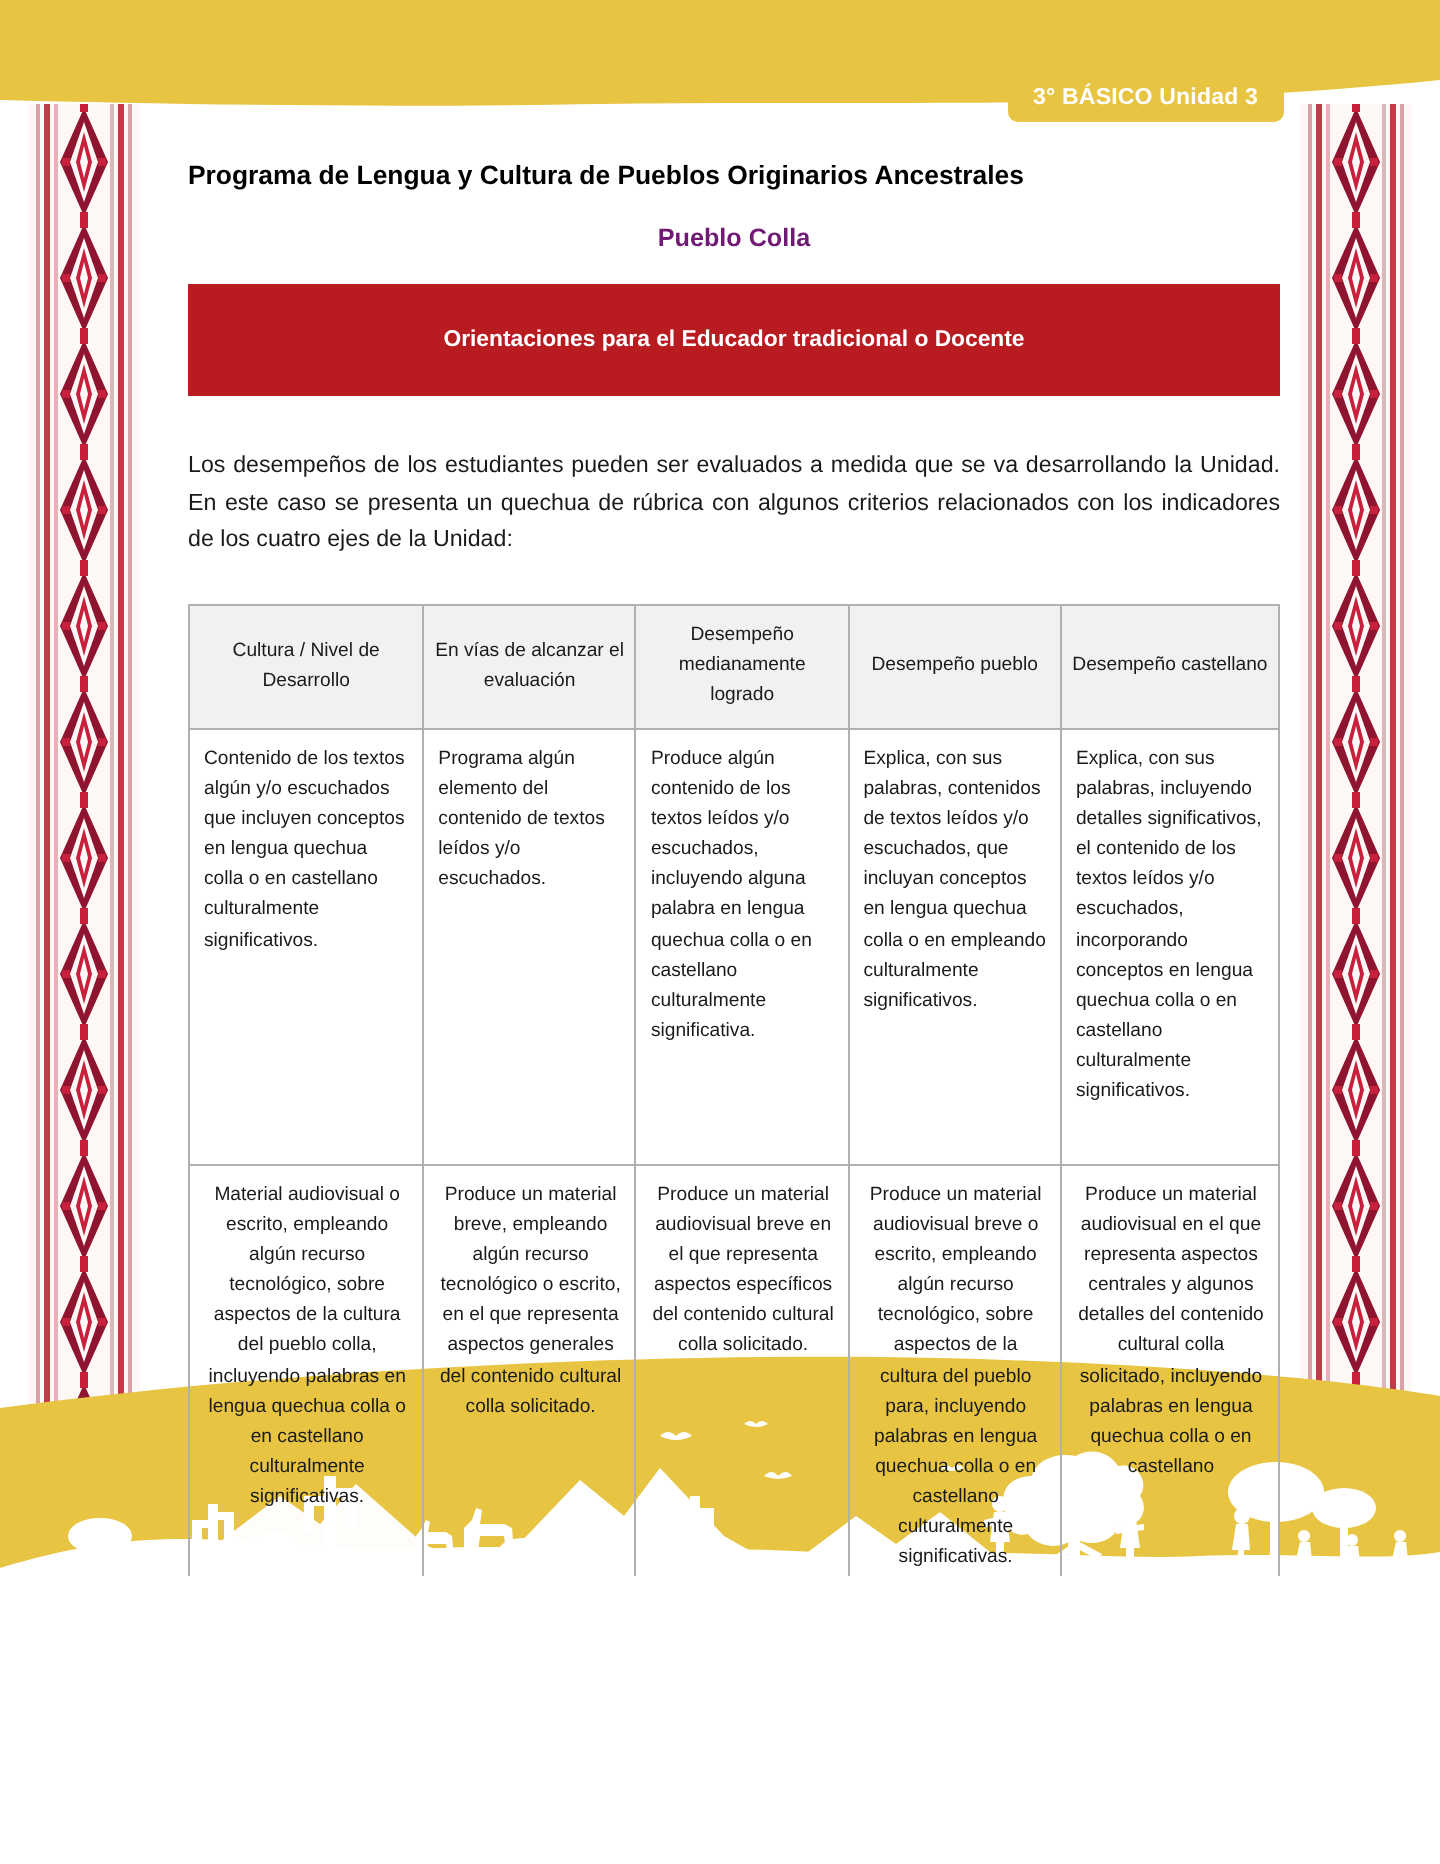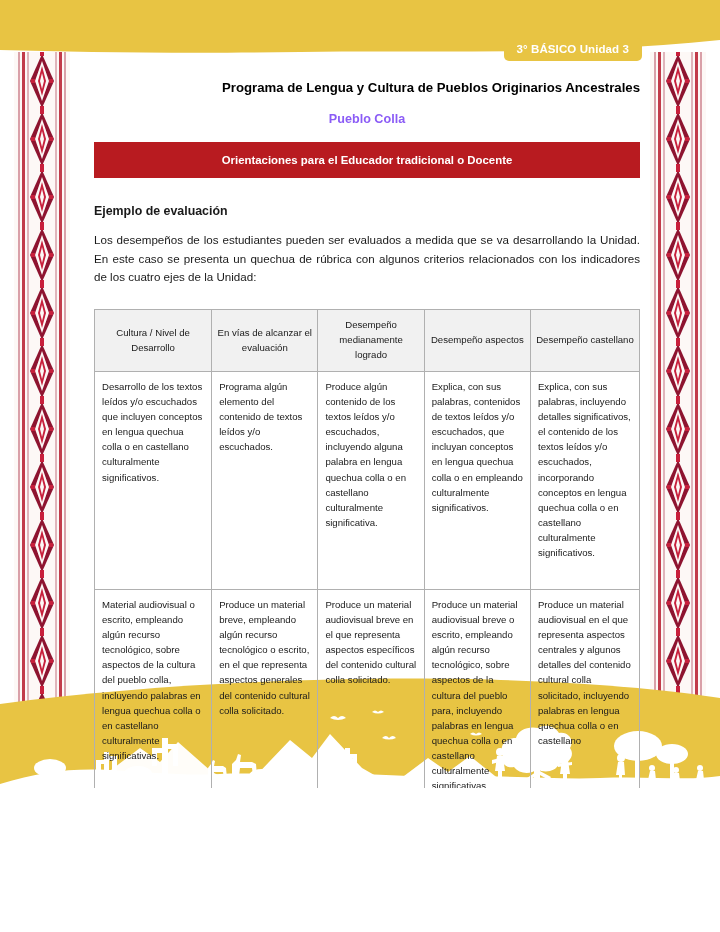--- a/index.html
+++ b/index.html
@@ -77,42 +77,42 @@
   
   .content {
     position: absolute;
     top: 78px;
     left: 94px;
     width: 546px;
     z-index: 6;
   }
 
   .doc-title {
-    text-align: right;
+    text-align: left;
     font-size: 13.2px;
     font-weight: bold;
     color: #000000;
     line-height: 1.5;
     margin-bottom: 14px;
   }
   .doc-subtitle {
     text-align: center;
     font-size: 12.6px;
     font-weight: bold;
-    color: #8b5cf6;
+    color: #701a75;
     margin-bottom: 16px;
   }
 
   .red-bar {
     background: #b81b20;
     color: #ffffff;
     text-align: center;
     font-size: 11.4px;
     font-weight: bold;
-    padding: 12px 8px;
+    padding: 22px 8px;
     margin-bottom: 26px;
   }
 
   .section-title {
     font-size: 12.4px;
     font-weight: bold;
     color: #1a1a1a;
     margin-bottom: 13px;
   }
 
@@ -142,21 +142,21 @@
     background: #f1f1f1;
     text-align: center;
     font-weight: normal;
     padding: 7px 5px 8px 5px;
     vertical-align: middle;
   }
   table.rubric td {
     padding: 7px 6px 9px 7px;
   }
   table.rubric tr.row-1 td { height: 218px; }
-  table.rubric tr.row-2 td { height: 222px; }
+  table.rubric tr.row-2 td { height: 222px; text-align: center; }
 
   .col-1 { width: 21.5%; }
   .col-2 { width: 19.5%; }
   .col-3 { width: 19.5%; }
   .col-4 { width: 19.5%; }
   .col-5 { width: 20.0%; }
 </style>
 </head>
 <body>
 
@@ -245,43 +245,42 @@
       <rect x="0" y="0" width="56" height="800" fill="url(#weaveR)"></rect>
     </svg>
   </div>
 
   <div class="content">
 
     <div class="doc-title">Programa de Lengua y Cultura de Pueblos Originarios Ancestrales</div>
     <div class="doc-subtitle">Pueblo Colla</div>
     <div class="red-bar">Orientaciones para el Educador tradicional o Docente</div>
 
-    <div class="section-title">Ejemplo de evaluación</div>
     <div class="intro">Los desempeños de los estudiantes pueden ser evaluados a medida que se va desarrollando la Unidad. En este caso se presenta un quechua de rúbrica con algunos criterios relacionados con los indicadores de los cuatro ejes de la Unidad:</div>
 
     <table class="rubric">
       <colgroup>
         <col class="col-1">
           <col class="col-2">
           <col class="col-3">
           <col class="col-4">
           <col class="col-5">
       </colgroup>
       <thead>
         <tr>
           <th>Cultura / Nivel de Desarrollo</th>
           <th>En vías de alcanzar el evaluación</th>
           <th>Desempeño medianamente logrado</th>
-          <th>Desempeño aspectos</th>
+          <th>Desempeño pueblo</th>
           <th>Desempeño castellano</th>
         </tr>
       </thead>
       <tbody>
         <tr class="row-1">
-          <td>Desarrollo de los textos leídos y/o escuchados que incluyen conceptos en lengua quechua colla o en castellano culturalmente significativos.</td>
+          <td>Contenido de los textos algún y/o escuchados que incluyen conceptos en lengua quechua colla o en castellano culturalmente significativos.</td>
           <td>Programa algún elemento del contenido de textos leídos y/o escuchados.</td>
           <td>Produce algún contenido de los textos leídos y/o escuchados, incluyendo alguna palabra en lengua quechua colla o en castellano culturalmente significativa.</td>
           <td>Explica, con sus palabras, contenidos de textos leídos y/o escuchados, que incluyan conceptos en lengua quechua colla o en empleando culturalmente significativos.</td>
           <td>Explica, con sus palabras, incluyendo detalles significativos, el contenido de los textos leídos y/o escuchados, incorporando conceptos en lengua quechua colla o en castellano culturalmente significativos.</td>
         </tr>
         <tr class="row-2">
           <td>Material audiovisual o escrito, empleando algún recurso tecnológico, sobre aspectos de la cultura del pueblo colla, incluyendo palabras en lengua quechua colla o en castellano culturalmente significativas.</td>
           <td>Produce un material breve, empleando algún recurso tecnológico o escrito, en el que representa aspectos generales del contenido cultural colla solicitado.</td>
           <td>Produce un material audiovisual breve en el que representa aspectos específicos del contenido cultural colla solicitado.</td>
           <td>Produce un material audiovisual breve o escrito, empleando algún recurso tecnológico, sobre aspectos de la cultura del pueblo para, incluyendo palabras en lengua quechua colla o en castellano culturalmente significativas.</td>

